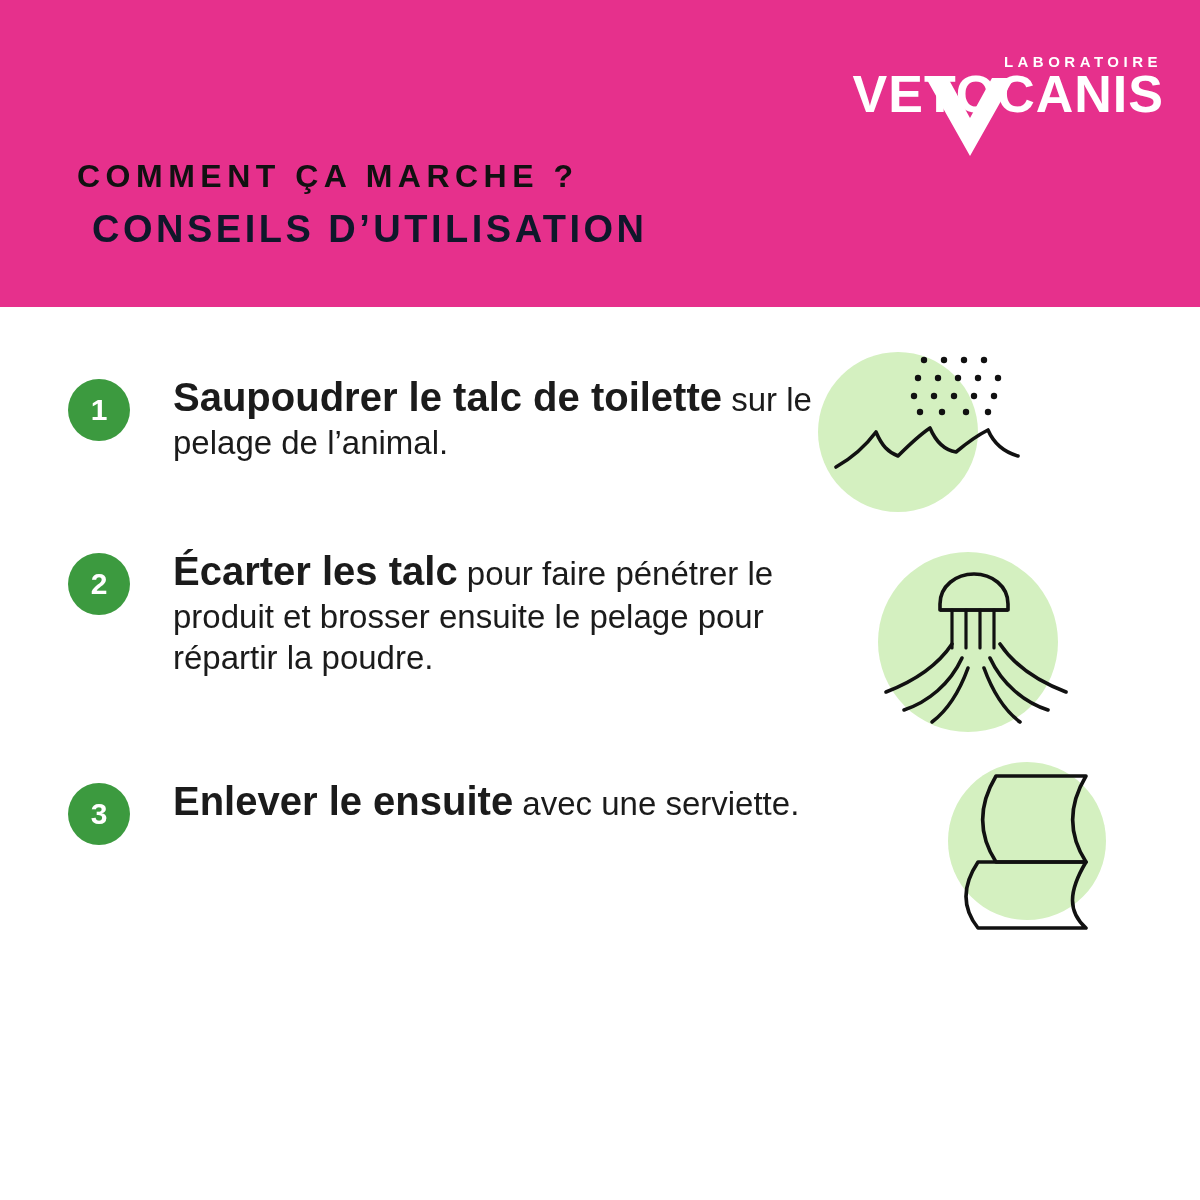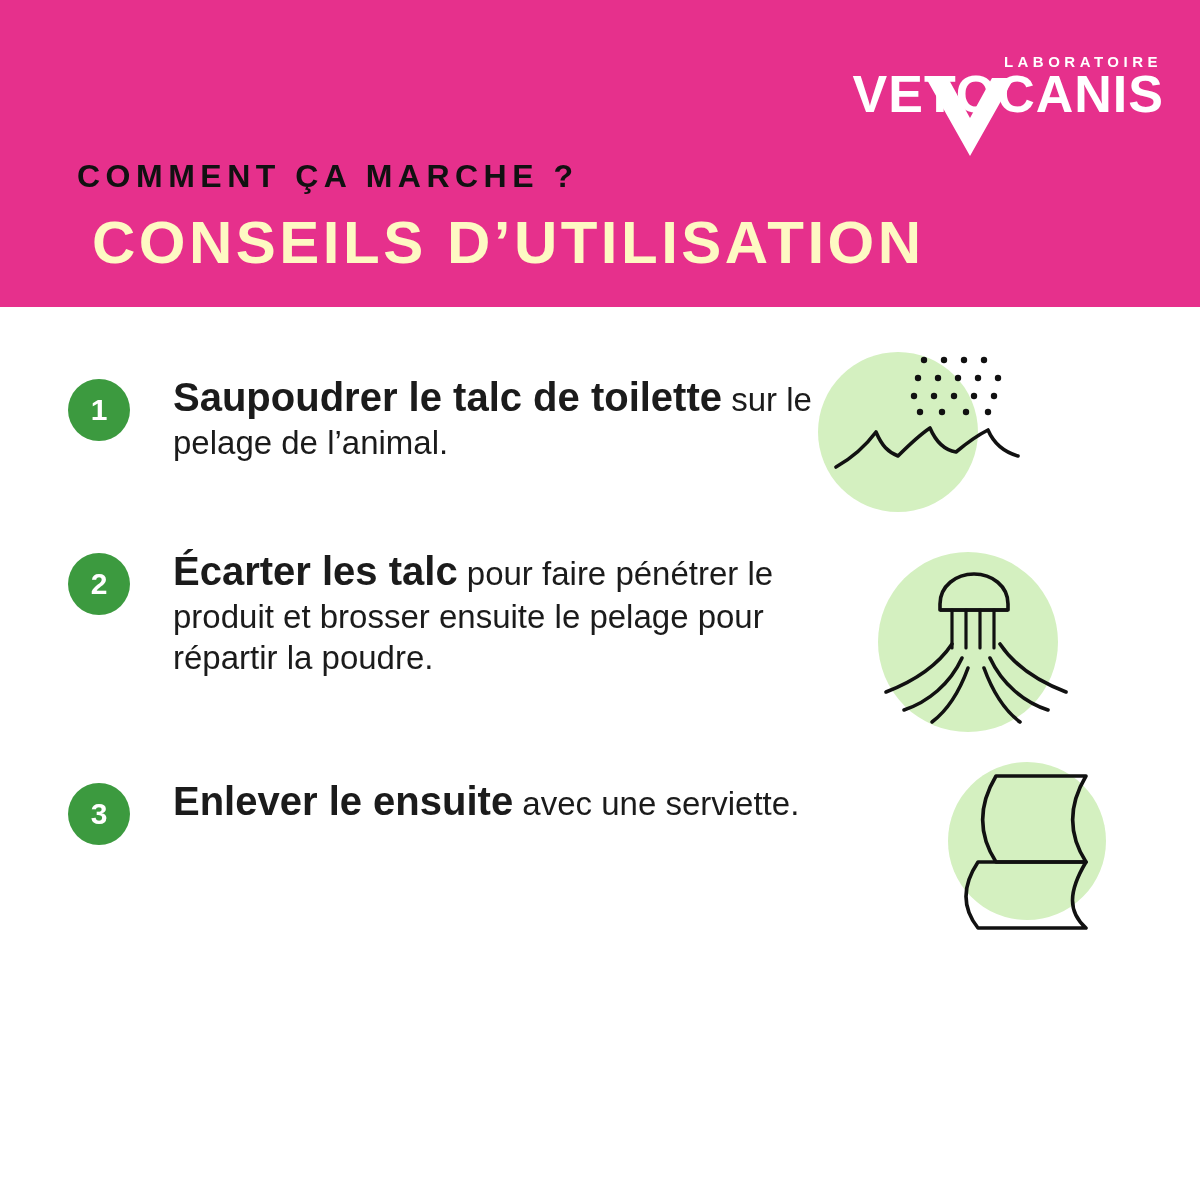--- a/index.html
+++ b/index.html
@@ -77,24 +77,24 @@
     font-weight: bold;
     letter-spacing: 5.5px;
     color: #111111;
     white-space: nowrap;
     margin-top: 8px;
   }
   .title-big {
     position: absolute;
     left: 92px;
     top: 208px;
-    font-size: 60px;
+    font-size: 38px;
     font-weight: bold;
     letter-spacing: 3.5px;
-    color: #fef9c3;
+    color: #0f172a;
     white-space: nowrap;
   }
 
   
   .steps {
     position: absolute;
     left: 0;
     top: 307px;
     width: 1200px;
   }

